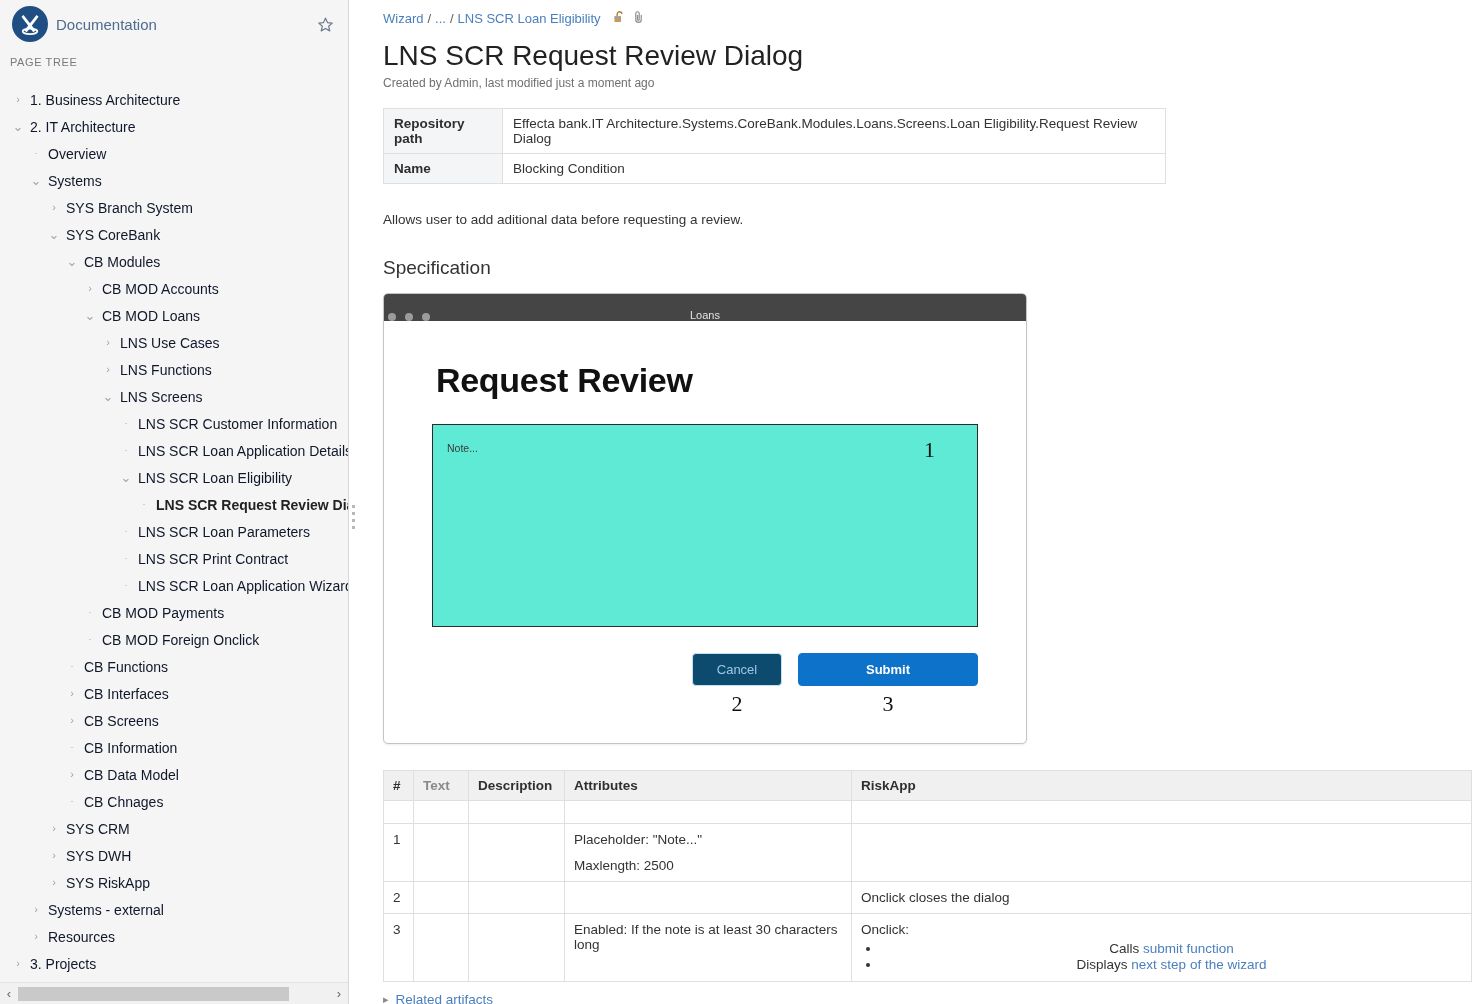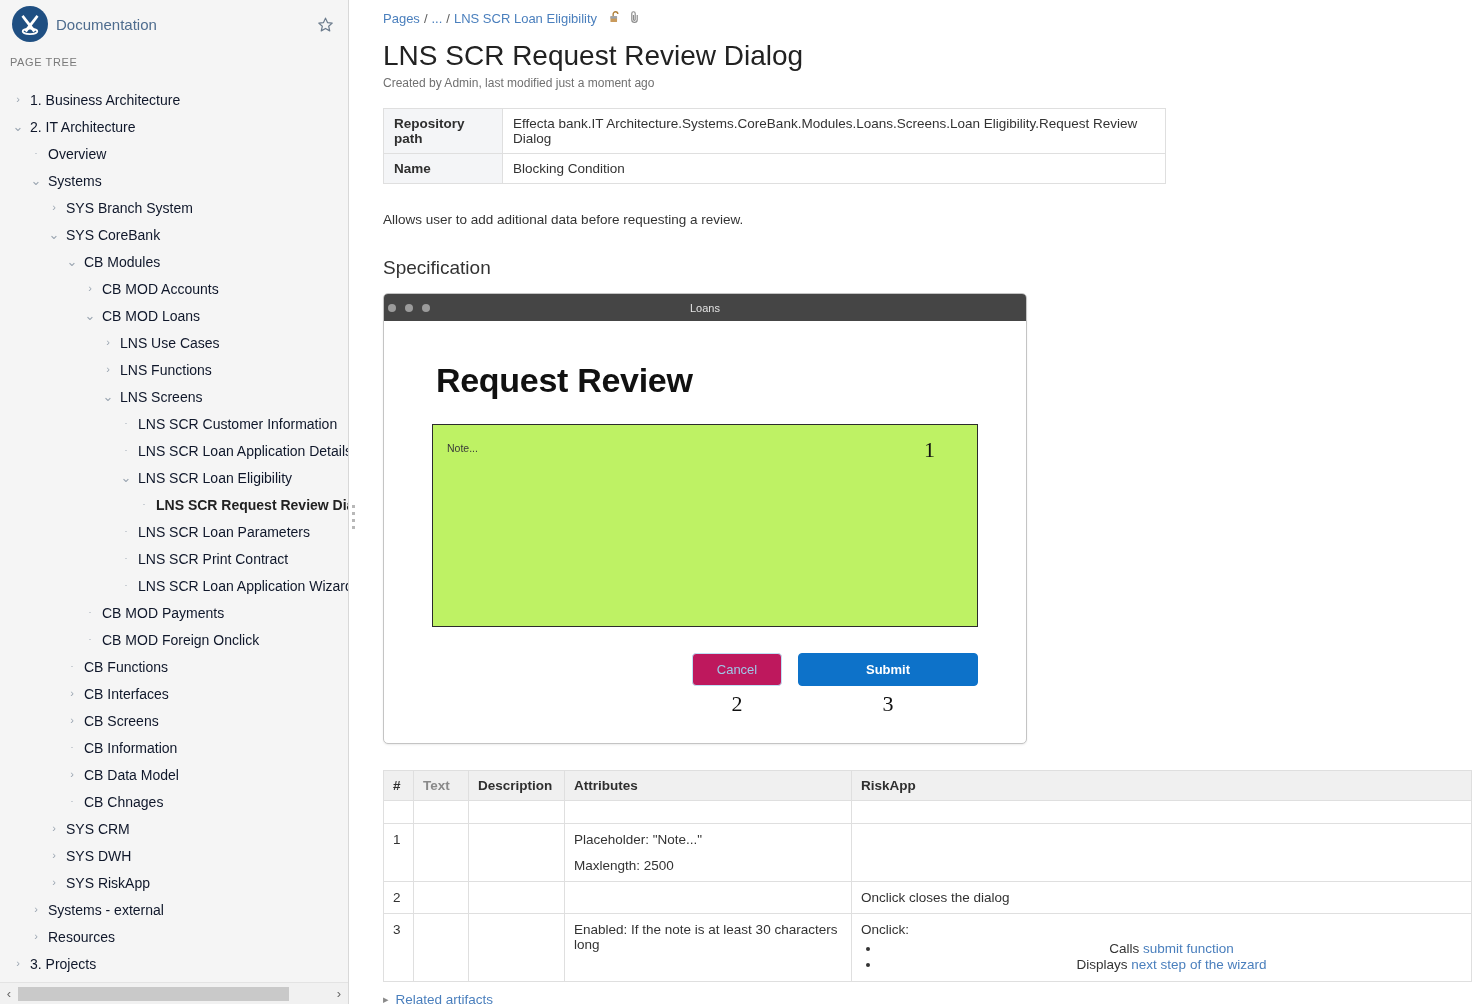--- a/index.html
+++ b/index.html
@@ -196,21 +196,21 @@
     width: 644px;
     border: 1px solid #c4c4c4;
     border-radius: 5px;
     background: #ffffff;
     overflow: hidden;
     box-shadow: 0 1px 2px rgba(0,0,0,0.08);
   }
   .mk-titlebar {
     height: 27px;
     background: #454545;
-    display: flex; align-items: center;
+    display: flex; align-items: flex-end;
     position: relative;
     padding: 0 4px;
   }
   .mk-dots { display: flex; gap: 9px; }
   .mk-dots i { width: 8px; height: 8px; border-radius: 50%; background: #9b9b9b; display: block; }
   .mk-title {
     position: absolute; left: 0; right: 0; text-align: center;
     color: #e2e2e2; font-size: 11px;
     pointer-events: none;
   }
@@ -219,21 +219,21 @@
     font-size: 34px;
     font-weight: bold;
     color: #111111;
     margin: 8px 0 24px 4px;
     letter-spacing: -0.3px;
   }
   .mk-textarea {
     border: 1px solid #2c2c2c;
     height: 203px;
     position: relative;
-    background: #bef264;
+    background: #5eead4;
     padding: 14px 14px;
     cursor: text;
   }
   .mk-placeholder { font-size: 10.5px; color: #3a3a3a; }
   .callout {
     font-size: 22px;
     color: #111111;
     font-family: "Liberation Serif", serif;
   }
   .callout.in-box { position: absolute; right: 42px; top: 12px; }
@@ -246,21 +246,21 @@
   .btn-wrap { display: flex; flex-direction: column; align-items: center; }
   .btn {
     border-radius: 4px;
     font-size: 13px;
     display: flex; align-items: center; justify-content: center;
     cursor: pointer;
     height: 33px;
   }
   .btn-cancel {
     width: 90px;
-    background: #be185d;
+    background: #0c4a6e;
     border: 1px solid #bfe0f5;
     color: #9ec8e8;
   }
   .btn-submit {
     width: 180px;
     background: #0d72c9;
     border: 1px solid #0d72c9;
     color: #ffffff;
     font-weight: bold;
   }
@@ -480,21 +480,21 @@
   <div class="resize-grip">
     <i></i>
       <i></i>
       <i></i>
       <i></i>
   </div>
 
   <main id="main">
 
     <nav class="breadcrumb">
-      <a>Pages</a>
+      <a>Wizard</a>
       <span class="sep">/</span>
       <a>...</a>
       <span class="sep">/</span>
       <a>LNS SCR Loan Eligibility</a>
       <span class="bc-icons">
         <span>
           <svg width="13" height="14" viewBox="0 0 16 18" aria-hidden="true">
             <path d="M5 8 V5.2 A3 3 0 0 1 11 5.2" fill="none" stroke="#b0823c" stroke-width="1.8"></path>
             <rect x="1.5" y="8" width="8.5" height="7.5" rx="0.8" fill="#c99a5b"></rect>
             <rect x="1.5" y="8" width="8.5" height="3" fill="#9aa3ad"></rect>

